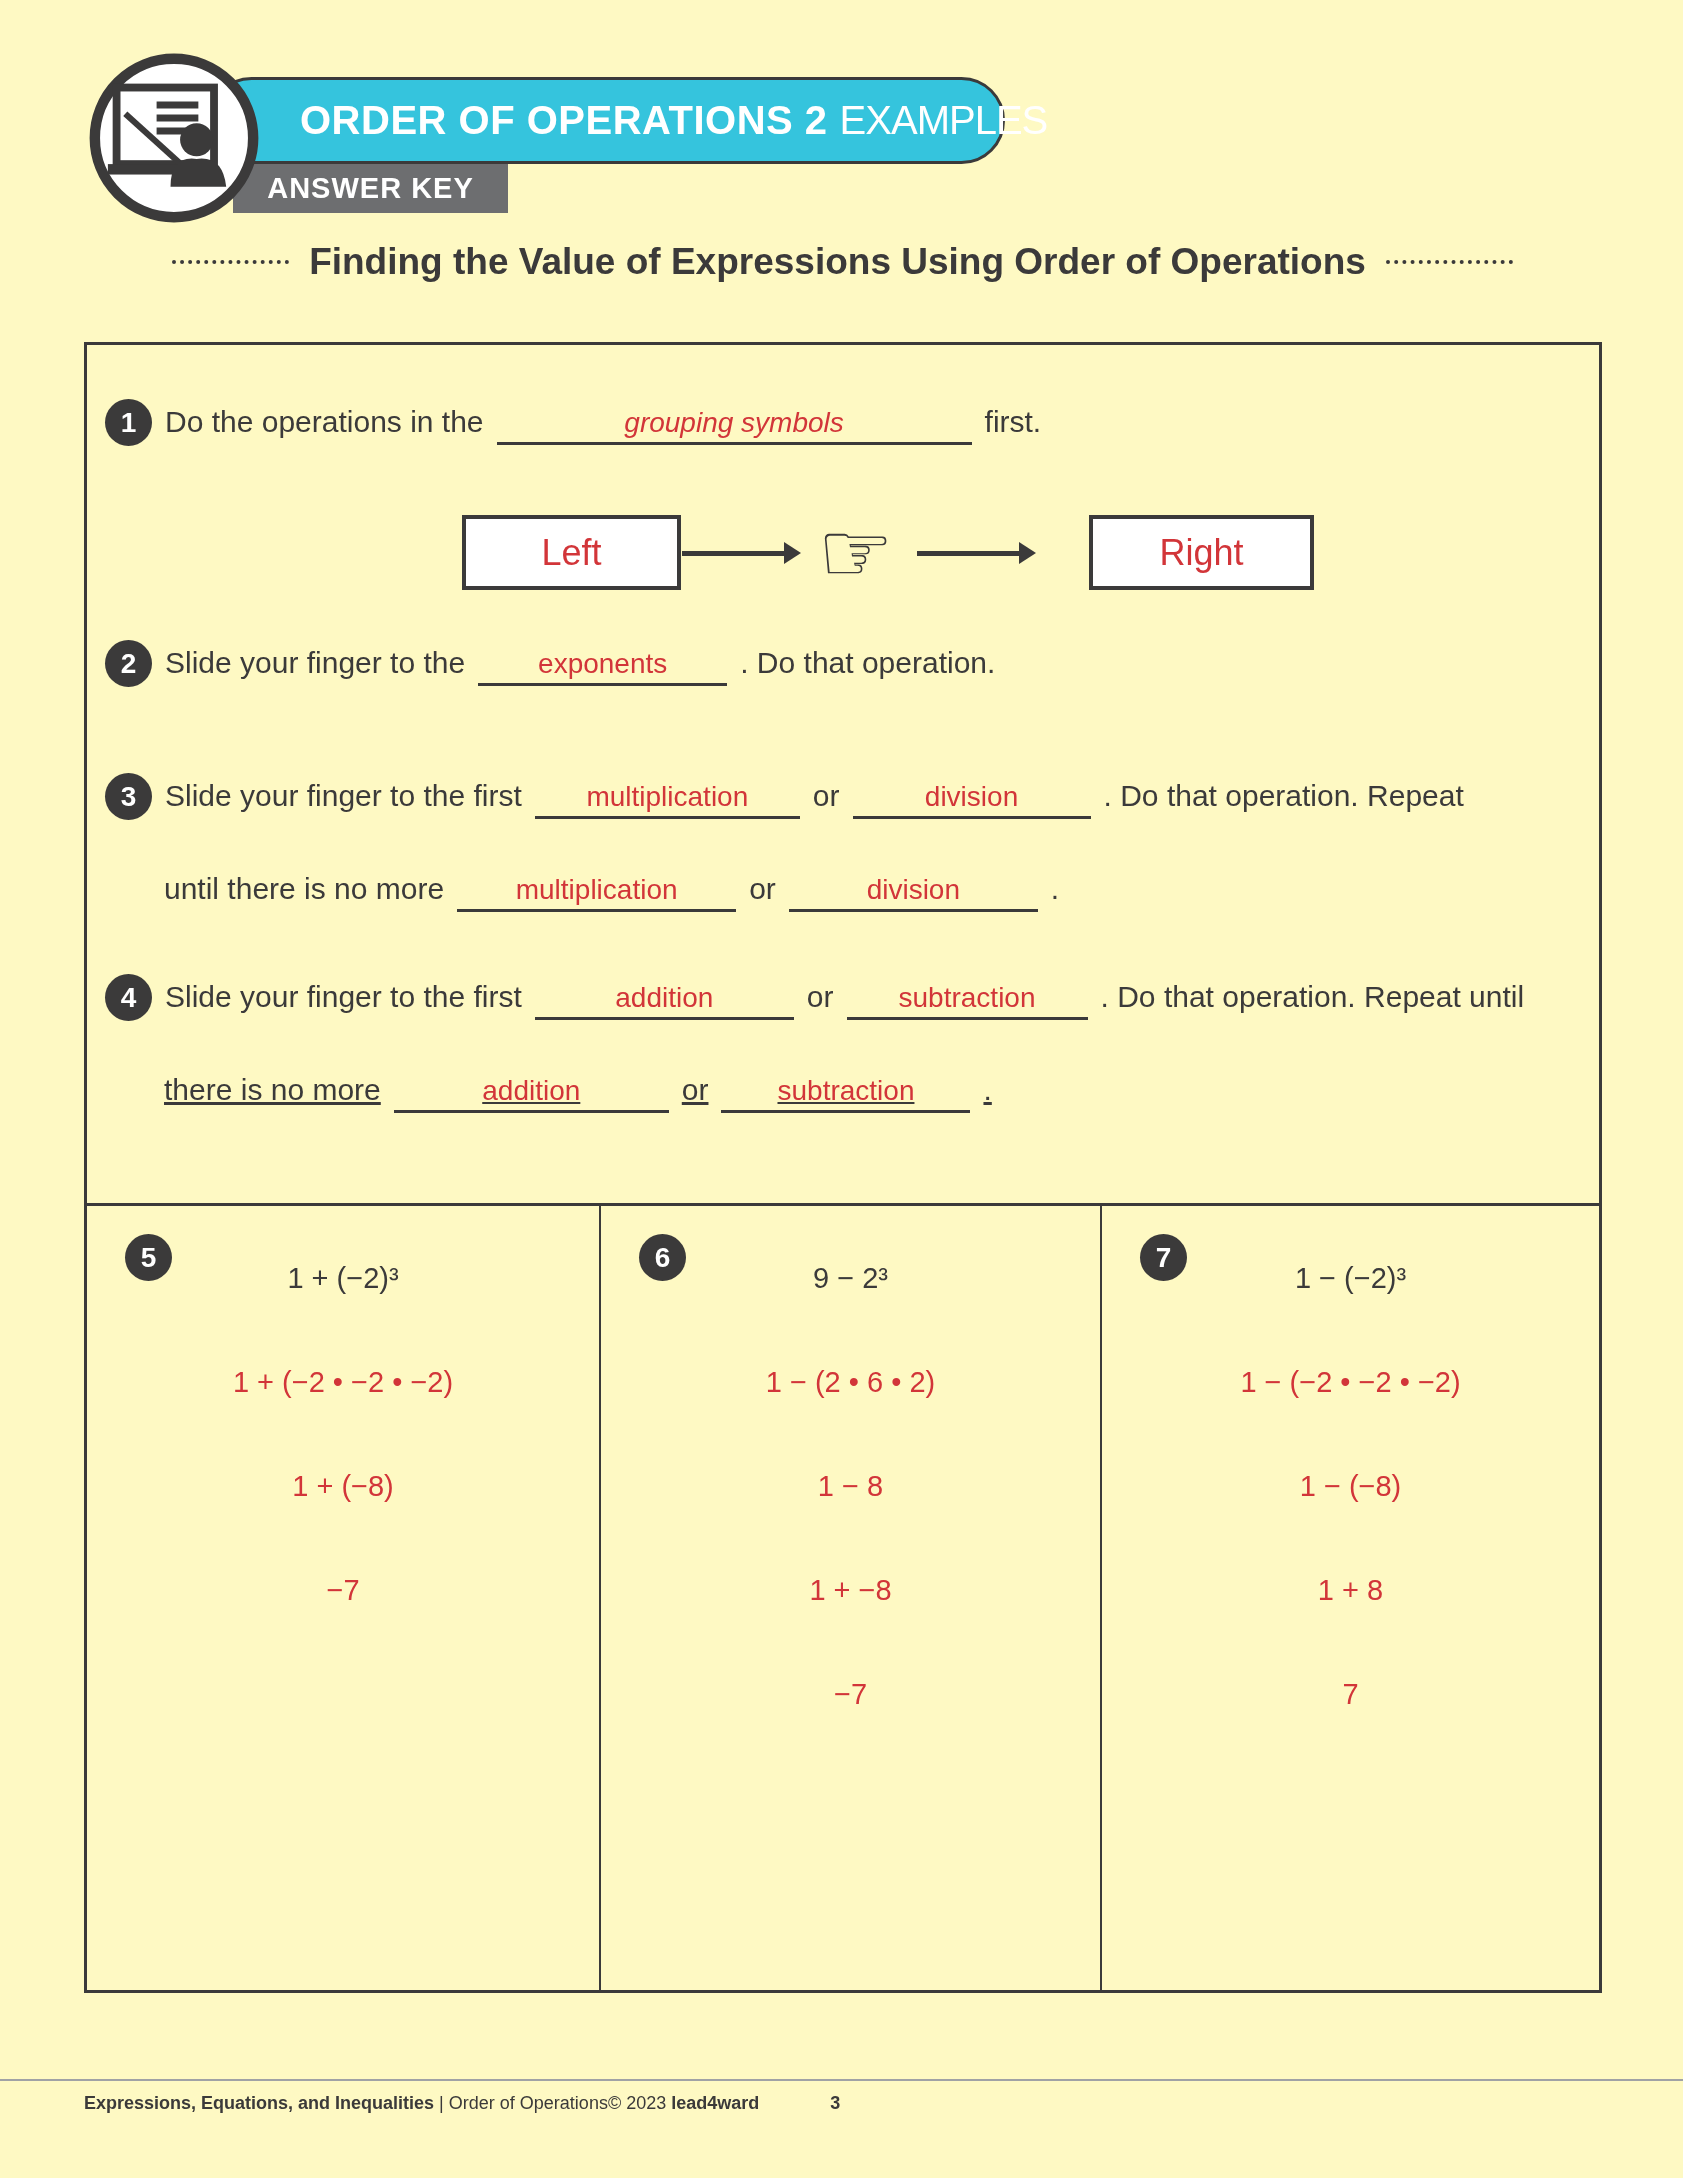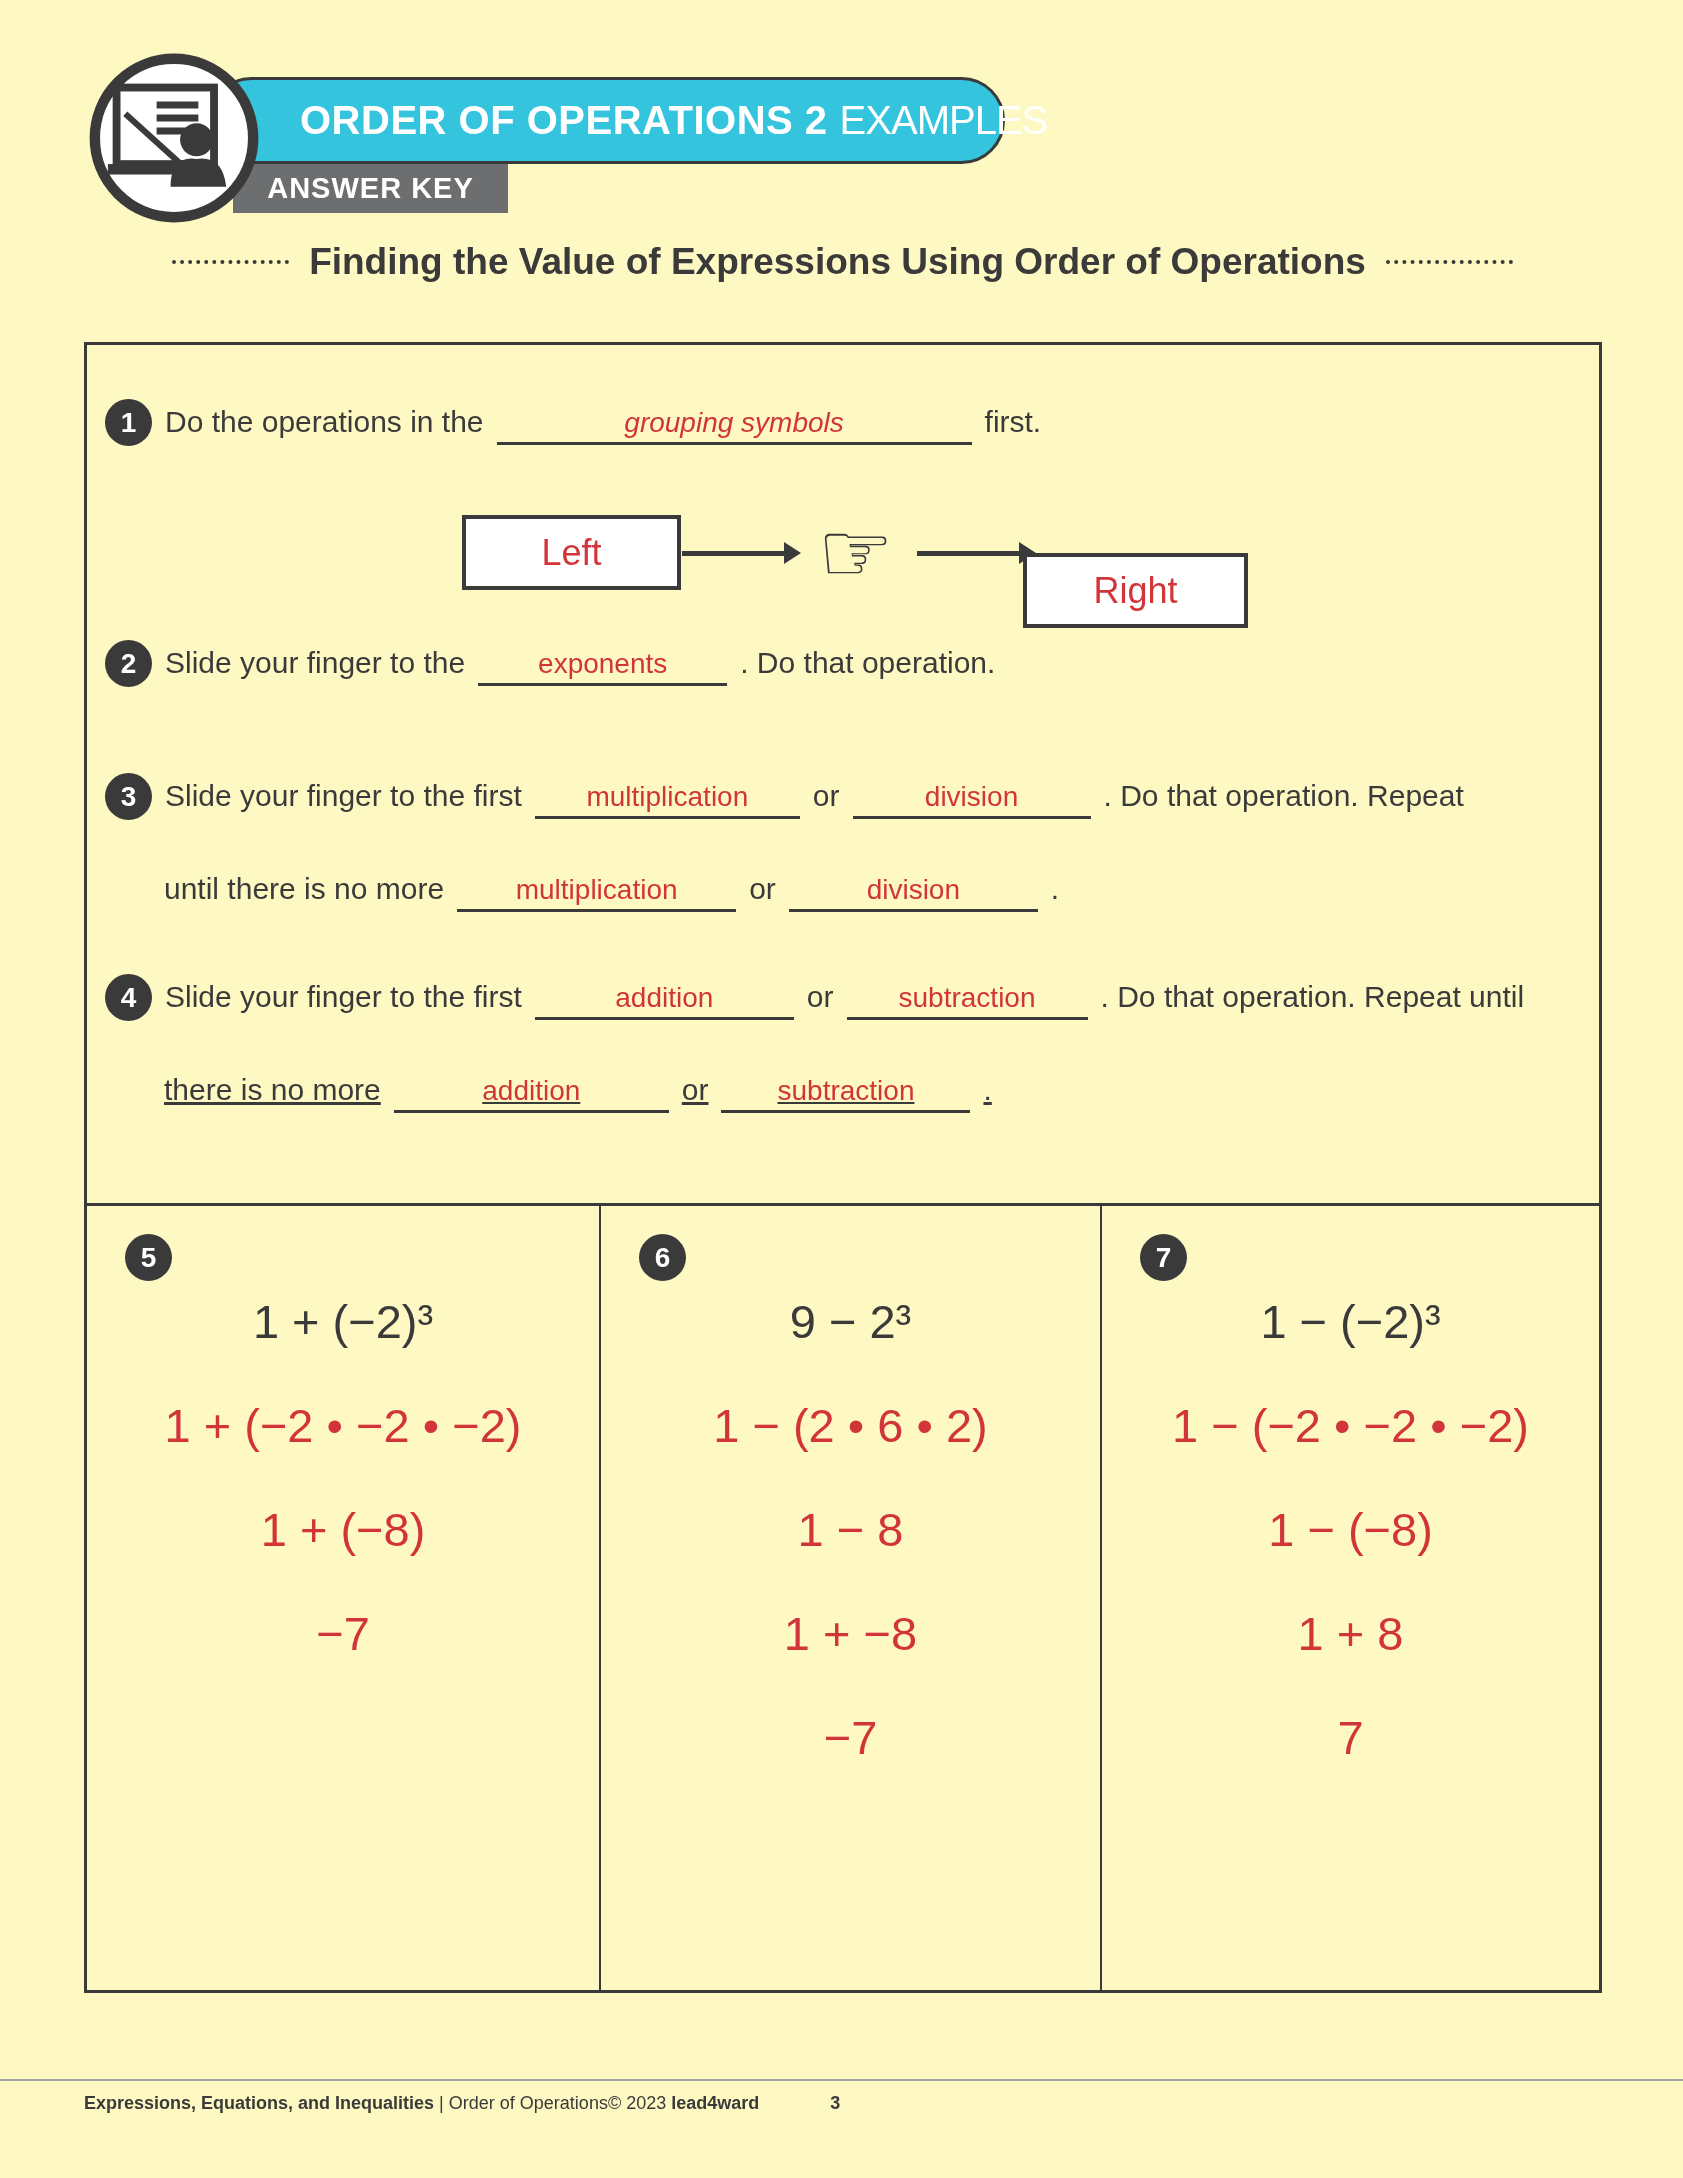--- a/index.html
+++ b/index.html
@@ -75,21 +75,21 @@
 
   
   .diagram { position: absolute; left: 0; top: 170px; width: 100%; height: 83px; }
   .dir-box {
     position: absolute; top: 0; height: 75px;
     border: 4px solid #3b3a3a; background: #fff;
     display: flex; align-items: center; justify-content: center;
     color: #d23539; font-size: 36px;
   }
   .dir-box.left  { left: 375px; width: 219px; }
-  .dir-box.right { left: 936px; width: 225px; margin-top: 38px; }
+  .dir-box.right { left: 1002px; width: 225px; }
   .arrow { position: absolute; top: 36px; height: 5px; background: #3b3a3a; }
   .arrow .head {
     position: absolute; right: -16px; top: -9px;
     width: 0; height: 0;
     border-left: 17px solid #3b3a3a;
     border-top: 11px solid transparent;
     border-bottom: 11px solid transparent;
   }
   .arrow.a1 { left: 595px; width: 103px; }
   .arrow.a2 { left: 830px; width: 103px; }
@@ -106,21 +106,21 @@
     position: absolute; left: 0; top: 861px; bottom: 0; width: 100%;
     display: flex;
   }
   .example-cell { position: relative; height: 100%; }
   .example-cell.c1 { width: 512px; }
   .example-cell.c2 { width: 501px; border-left: 2px solid #3b3a3a; }
   .example-cell.c3 { flex: 1; border-left: 2px solid #3b3a3a; }
   .example-cell .num-badge { position: absolute; left: 38px; top: 28px; }
   .math-row {
     position: absolute; left: 0; width: 100%; height: 51px;
-    text-align: center; font-size: 47px; white-space: nowrap; margin-top: 32px;
+    text-align: center; font-size: 29px; white-space: nowrap;
   }
   .math-row.problem { color: #3b3a3a; }
   .math-row.work { color: #d23539; }
 
   
   .footer-rule { position: absolute; left: 0; top: 2079px; width: 1683px; height: 2px; background: #a0a2a5; }
   .footer {
     position: absolute; left: 84px; top: 2093px; width: 1517px;
     display: flex; justify-content: flex-start; align-items: baseline;
     font-size: 18px; color: #3b3a3a; white-space: nowrap;

